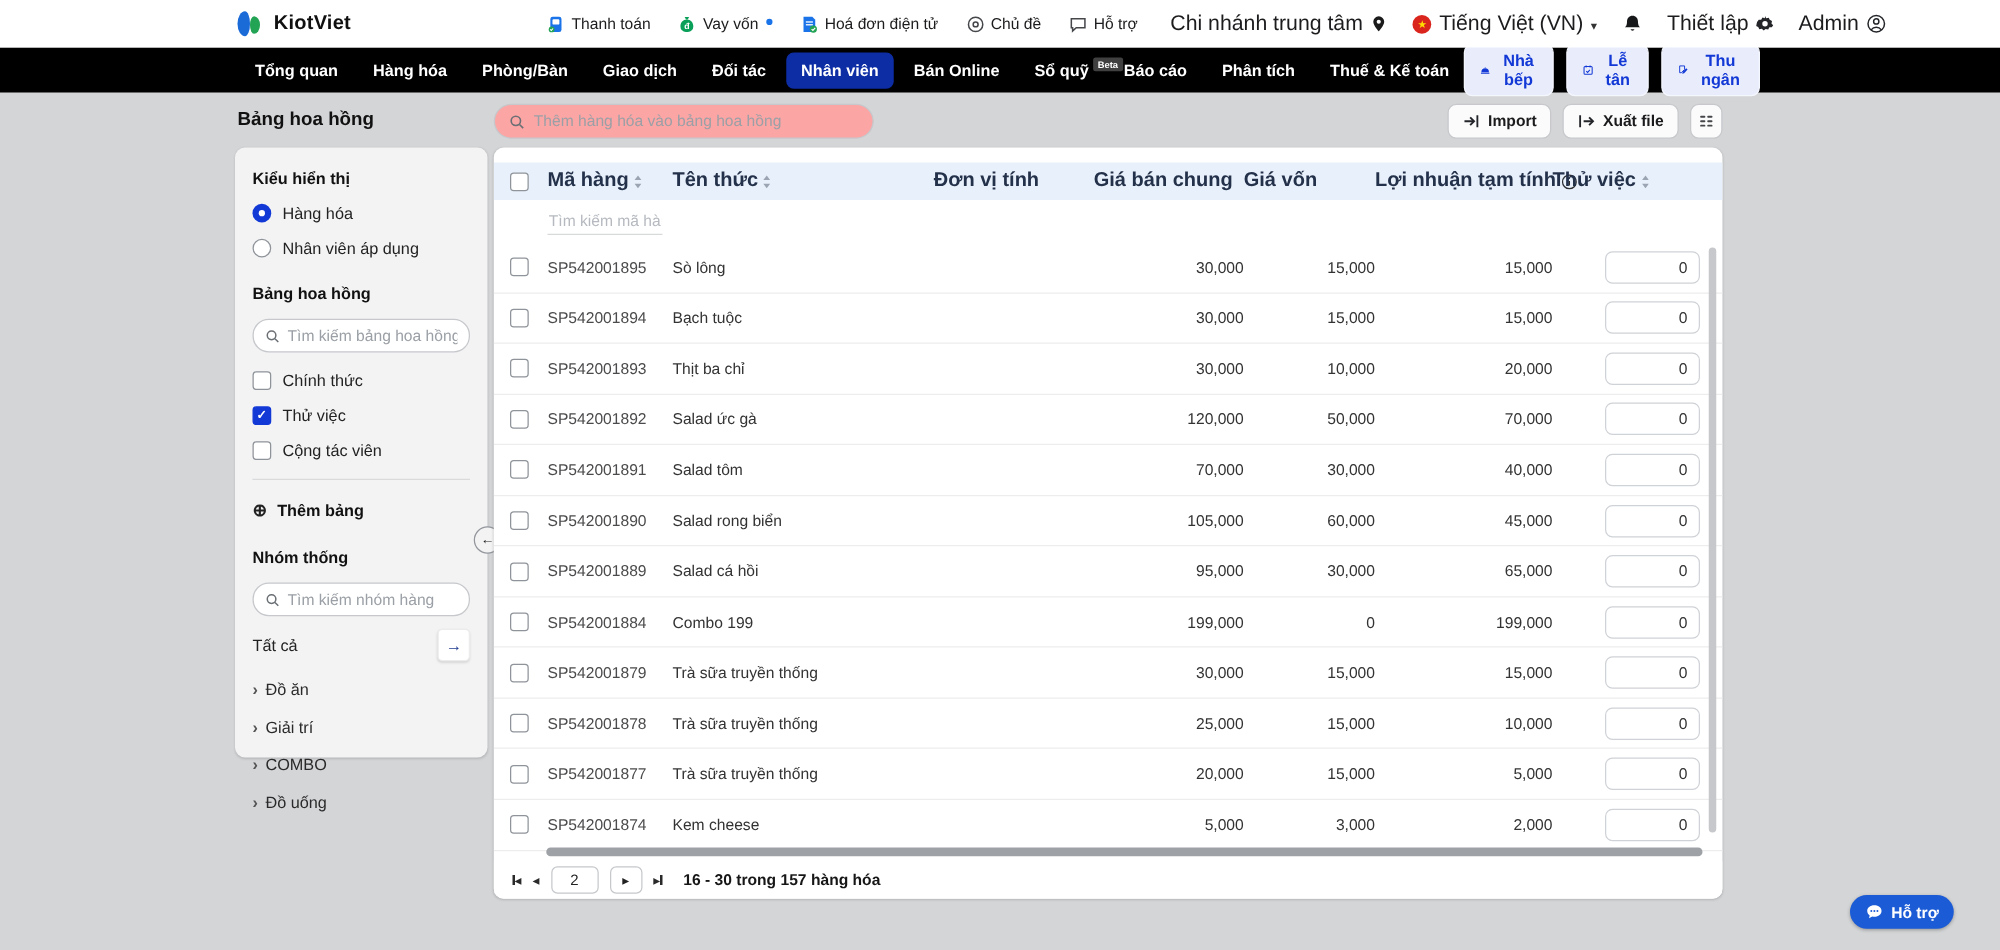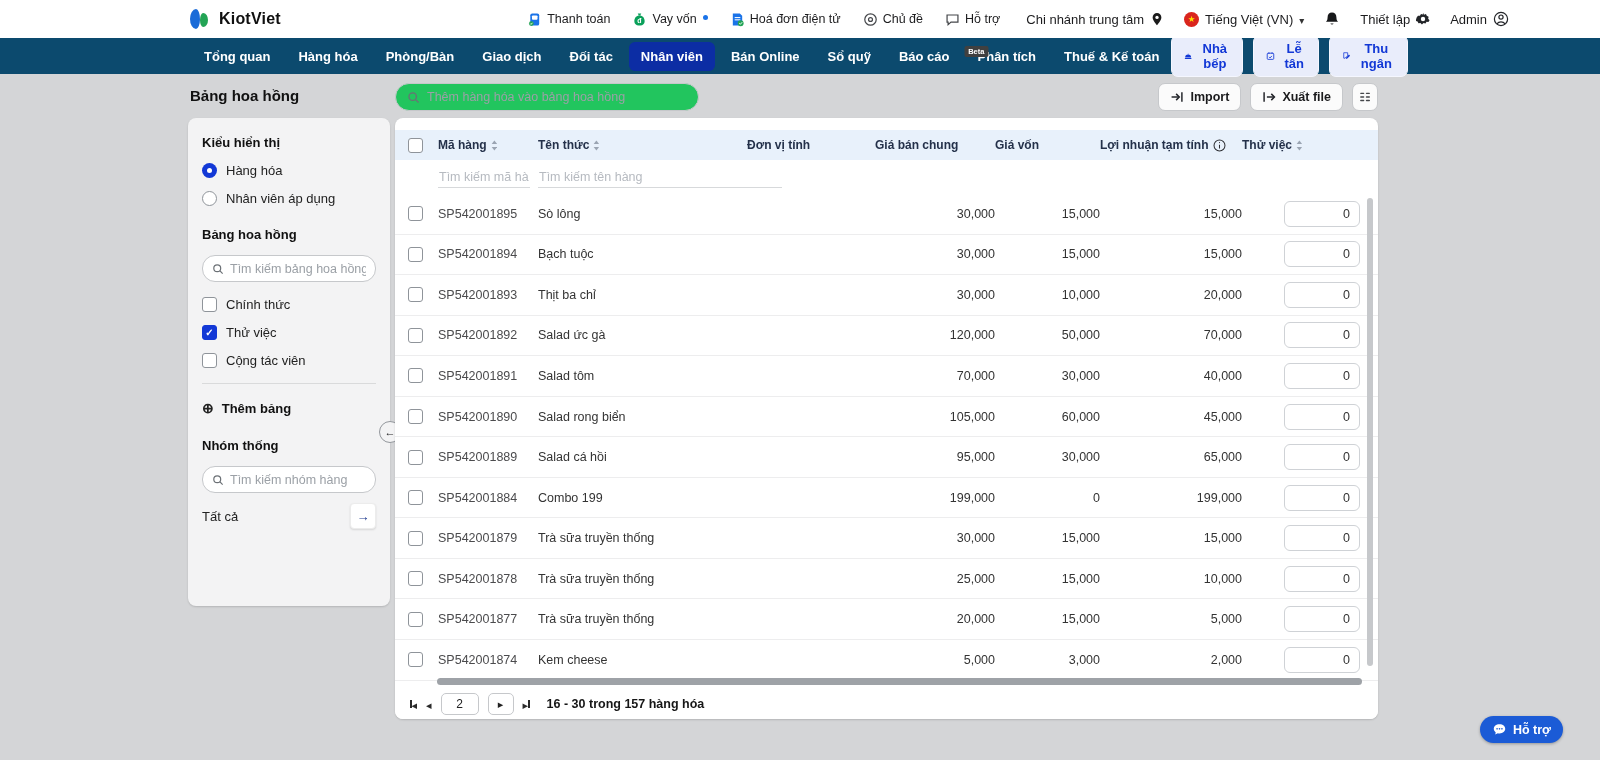--- a/index.html
+++ b/index.html
@@ -12,41 +12,41 @@
   .logo { position:relative; width:24px; height:24px; }
   .logo .l1 { position:absolute; left:2px; top:2px; width:10px; height:20px; background:#1a6bd8; border-radius:60% 40% 40% 60%/50%; }
   .logo .l2 { position:absolute; left:12px; top:6px; width:8px; height:14px; background:#23a455; border-radius:40% 60% 60% 40%/50%; }
   .brand-text { font-size:16px; font-weight:bold; color:#101010; letter-spacing:.2px; }
   .topbar-links { display:flex; align-items:center; gap:22px; margin-left:auto; }
   .tlink { display:flex; align-items:center; gap:5px; font-size:12.5px; color:#1c1c1e; cursor:pointer; position:relative; }
   .tlink .ic { display:inline-flex; width:15px; height:15px; }
   .notif-dot { width:5px; height:5px; background:#1a73e8; border-radius:50%; align-self:flex-start; margin:3px 0 0 1px; }
   .beta-badge { position:absolute; left:50%; transform:translateX(-35%); top:22px; background:#404040; color:#fff; font-size:7.5px; font-weight:bold; padding:1px 4px 1.5px; border-radius:2px;margin-top:12px; }
   .topbar-right { display:flex; align-items:center; gap:20px; margin-left:26px; }
-  .tgroup { display:flex; align-items:center; gap:6px; font-size:13px; color:#1c1c1e; cursor:pointer; }
+  .tgroup { display:flex; align-items:center; gap:6px; font-size:17px; color:#1c1c1e; cursor:pointer; }
   .flag { width:15px; height:15px; border-radius:50%; background:#da251d; display:flex; align-items:center; justify-content:center; }
   .flag::after { content:"★"; color:#ffde00; font-size:8.5px; line-height:1; }
   .caret::after { content:"▾"; font-size:10px; color:#333; }
   .ic { display:inline-flex; align-items:center; justify-content:center; }
   .ic svg { width:100%; height:100%; }
   .ic-16 { width:16px; height:16px; }
   .ic-14 { width:14px; height:14px; }
 
   
-  .navbar { position:absolute; top:38px; left:0; right:0; height:36px; background:#0c4a6e; display:flex; align-items:center; padding:0 222px 0 192px; z-index:5; }
+  .navbar { position:absolute; top:38px; left:0; right:0; height:36px; background:#000000; display:flex; align-items:center; padding:0 222px 0 192px; z-index:5; }
   .nav-items { display:flex; align-items:center; gap:4px; }
   .nav-item { color:#fff; font-size:13px; font-weight:bold; padding:7px 12px; border-radius:6px; cursor:pointer; white-space:nowrap; }
   .nav-item.active { background:#0c2da4; }
   .quick-buttons { margin-left:auto; display:flex; gap:10px; }
   .quick-btn { display:flex; align-items:center; gap:7px; background:#e9edfb; color:#1238d6; font-size:13px; font-weight:bold; padding:5px 12px; border-radius:7px; border:1px solid #f5f7ff; cursor:pointer; }
   .quick-btn .ic { width:14px; height:14px; color:#1238d6; }
 
   
   .page-title { position:absolute; left:190px; top:87px; font-size:15px; font-weight:bold; color:#111; z-index:2; }
-  .add-search { position:absolute; left:395px; top:83px; width:304px; height:28px; background:#22c55e; border:1px solid #c6c8cb; border-radius:14px; display:flex; align-items:center; gap:7px; padding:0 11px; z-index:2; }
+  .add-search { position:absolute; left:395px; top:83px; width:304px; height:28px; background:#fca5a5; border:1px solid #c6c8cb; border-radius:14px; display:flex; align-items:center; gap:7px; padding:0 11px; z-index:2; }
   .add-search .ic { width:13px; height:13px; color:#6b7075; }
   .add-search input { border:none; outline:none; flex:1; font-size:12.5px; font-family:inherit; color:#333; background:transparent; }
   .add-search input::placeholder { color:#9ba0a6; }
   .header-actions { position:absolute; top:83px; right:222px; display:flex; gap:9px; z-index:2; }
   .act-btn { height:28px; display:flex; align-items:center; gap:6px; background:#fbfbfb; border:1px solid #c6c8cb; border-radius:7px; padding:0 11px; font-size:12.5px; font-weight:bold; color:#1b1b1d; cursor:pointer; }
   .act-btn .ic { width:14px; height:14px; color:#23252a; }
   .act-btn.icon-only { width:26px; padding:0; justify-content:center; }
 
   
   .sidebar { position:absolute; left:188px; top:118px; width:202px; height:488px; background:#f3f3f4; border-radius:8px; box-shadow:0 1px 2px rgba(0,0,0,.15); padding:17px 14px; z-index:1; }
@@ -69,21 +69,21 @@
   .go-btn { width:26px; height:26px; background:#fff; border:1px solid #ececec; border-radius:4px; box-shadow:0 1px 2px rgba(0,0,0,.12); display:flex; align-items:center; justify-content:center; cursor:pointer; }
   .go-btn::after { content:"→"; font-size:13px; color:#1f3b8f; font-weight:bold; }
   .group-row { display:flex; align-items:center; gap:6px; font-size:13px; color:#2a2a2a; margin:15px 0; cursor:pointer; }
   .chev::after { content:"›"; font-size:13px; color:#555; font-weight:bold; }
   .collapse-btn { position:absolute; right:-11px; top:303px; width:22px; height:22px; border-radius:50%; background:#f3f3f4; border:1px solid #93979c; display:flex; align-items:center; justify-content:center; cursor:pointer; z-index:4; }
   .collapse-btn::after { content:"←"; font-size:11px; color:#222; }
 
   
   .table-card { position:absolute; left:395px; top:118px; width:983px; height:601px; background:#fff; border-radius:8px; box-shadow:0 1px 2px rgba(0,0,0,.15); padding-top:12px; z-index:2; overflow:hidden; }
   .tgrid { display:grid; grid-template-columns:30px 100px 1fr 128px 120px 105px 142px 118px; align-items:center; padding-left:13px; padding-right:18px; }
-  .thead { height:30px; background:#e8f1fb; font-size:12px; font-weight:bold; color:#24314a; }
+  .thead { height:30px; background:#e8f1fb; font-size:16px; font-weight:bold; color:#24314a; }
   .hcell { display:flex; align-items:center; gap:4px; white-space:nowrap; }
   .hcell.right { justify-content:flex-start; }
   .sort-ic { display:inline-flex; width:7px; height:11px; }
   .info-ic { display:inline-flex; width:13px; height:13px; }
   .filter-row { height:34px; }
   .filter-row input { border:none; border-bottom:1px solid #d7d9db; outline:none; font-size:12.5px; font-family:inherit; color:#333; padding:3px 1px; background:transparent; }
   .filter-row input::placeholder { color:#b6bac0; }
   .f-code { width:92px; }
   .f-name { width:244px; }
   .trow { height:40.55px; border-bottom:1px solid #ededee; font-size:12.5px; color:#333; }
@@ -357,20 +357,38 @@
           <circle cx="7" cy="7" r="4.6"></circle>
           <line x1="10.6" y1="10.6" x2="14.2" y2="14.2"></line>
         </svg>
       </span>
     <input placeholder="Tìm kiếm nhóm hàng" style="">
   </div>
   <div class="all-row">
     <span>Tất cả</span>
     <span class="go-btn"></span>
   </div>
+  <div id="group-list">
+      <div class="group-row">
+        <span class="chev"></span>
+        <span>Đồ ăn</span>
+      </div>
+      <div class="group-row">
+        <span class="chev"></span>
+        <span>Giải trí</span>
+      </div>
+      <div class="group-row">
+        <span class="chev"></span>
+        <span>COMBO</span>
+      </div>
+      <div class="group-row">
+        <span class="chev"></span>
+        <span>Đồ uống</span>
+      </div>
+    </div>
 
   <div class="collapse-btn"></div>
 </div>
 
 <div class="table-card">
   <div class="tgrid thead">
     <span class="cb"></span>
     <span class="hcell">
       <span>Mã hàng</span>
       <span class="sort-ic">
@@ -415,21 +433,20 @@
             <path d="M4 .5l3.2 4.2H.8z"></path>
             <path d="M4 12.5L.8 8.3h6.4z"></path>
           </svg>
         </span>
     </span>
   </div>
 
   <div class="tgrid filter-row">
     <span></span>
     <input class="f-code" placeholder="Tìm kiếm mã hàng" style="">
-    <input class="f-name" placeholder="Tìm kiếm tên hàng" style="">
     <span></span>
       <span></span>
       <span></span>
       <span></span>
       <span></span>
   </div>
 
   <div id="rows">
       <div class="tgrid trow">
         <span class="cb"></span>

